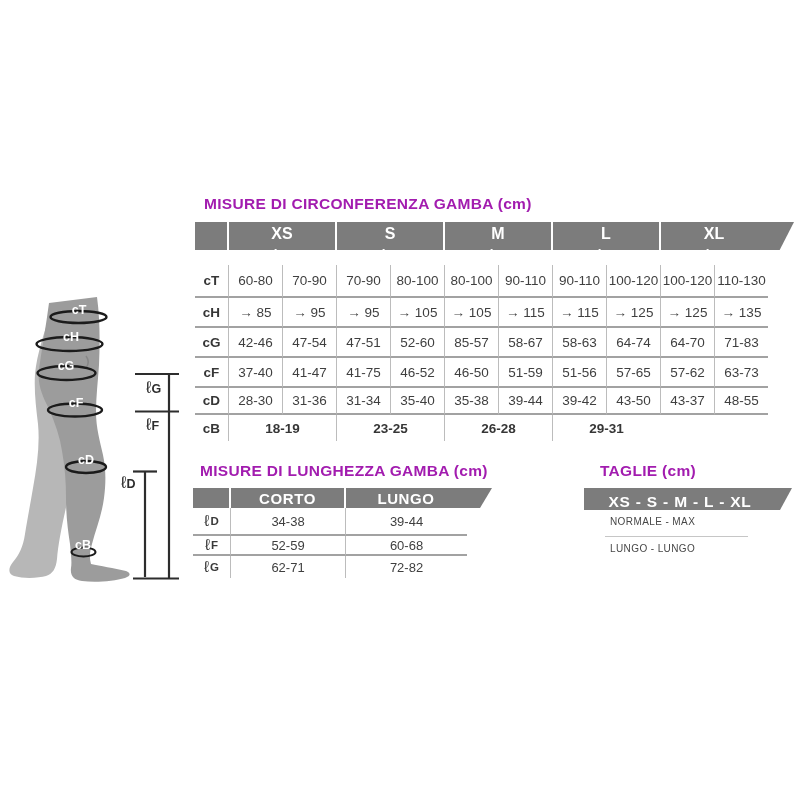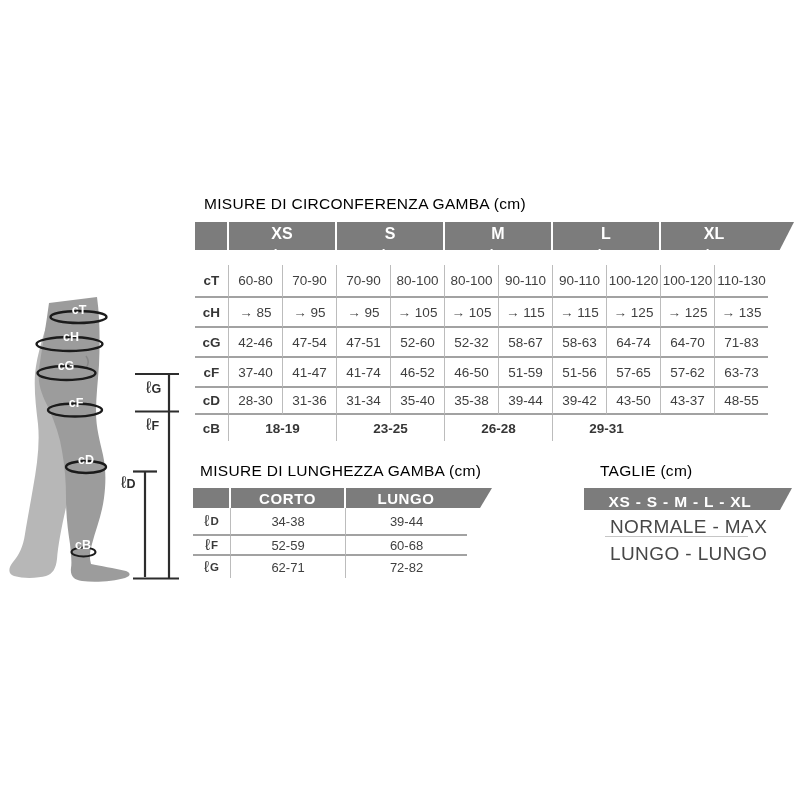--- a/index.html
+++ b/index.html
@@ -1,21 +1,21 @@
 <!DOCTYPE html>
 <html><head>
 <meta charset="utf-8">
 <style>
   html,body{margin:0;padding:0;}
   body{
     width:800px;height:800px;position:relative;background:#ffffff;
     font-family:"Liberation Sans",sans-serif;overflow:hidden;
   }
   .title{
-    position:absolute;font-weight:normal;font-size:15.5px;color:#000000;
+    position:absolute;font-weight:bold;font-size:15.5px;color:#a21caf;
     letter-spacing:.3px;white-space:nowrap;
   }
 
   
   #circ-header{
     position:absolute;left:195px;top:222px;width:599px;height:28px;
     background:#7c7c7c;
     clip-path:polygon(0 0,599px 0,577px 43px,0 43px);
   }
   .hsep{position:absolute;top:0;width:2px;height:43px;background:#ffffff;}
@@ -62,21 +62,21 @@
 
   
   #taglie-band{
     position:absolute;left:584px;top:488px;width:208px;height:28px;
     background:#7c7c7c;
     clip-path:polygon(0 0,208px 0,196px 22px,0 22px);
     display:flex;align-items:center;justify-content:center;
     padding-right:16px;box-sizing:border-box;
     color:#ffffff;font-weight:bold;font-size:15.5px;letter-spacing:.8px;
   }
-  .tline{position:absolute;font-size:19px;color:#474747;letter-spacing:.4px;white-space:nowrap;}
+  .tline{position:absolute;font-size:10px;color:#474747;letter-spacing:.4px;white-space:nowrap;}
   #taglie-divider{position:absolute;left:605px;top:536px;width:143px;height:1px;background:#c6c6c6;}
 
   
   #leg-svg{position:absolute;left:0;top:285px;}
   .band-label{font-size:12.5px;font-weight:bold;fill:#ffffff;}
   .ruler{stroke:#2d2d2d;stroke-width:2.2;}
   .ell-svg{font-size:17px;fill:#2d2d2d;}
   .esub-svg{font-size:12.5px;font-weight:bold;fill:#2d2d2d;}
 </style>
 </head>
@@ -199,30 +199,30 @@
     <div class="cell val vl hb">→ 115</div>
     <div class="cell val vl hb">→ 115</div>
     <div class="cell val vl hb">→ 125</div>
     <div class="cell val vl hb">→ 125</div>
     <div class="cell val vl hb">→ 135</div>
     <div class="cell lbl hb">cG</div>
     <div class="cell val vl hb">42-46</div>
     <div class="cell val vl hb">47-54</div>
     <div class="cell val vl hb">47-51</div>
     <div class="cell val vl hb">52-60</div>
-    <div class="cell val vl hb">52-32</div>
+    <div class="cell val vl hb">85-57</div>
     <div class="cell val vl hb">58-67</div>
     <div class="cell val vl hb">58-63</div>
     <div class="cell val vl hb">64-74</div>
     <div class="cell val vl hb">64-70</div>
     <div class="cell val vl hb">71-83</div>
     <div class="cell lbl hb">cF</div>
     <div class="cell val vl hb">37-40</div>
     <div class="cell val vl hb">41-47</div>
-    <div class="cell val vl hb">41-74</div>
+    <div class="cell val vl hb">41-75</div>
     <div class="cell val vl hb">46-52</div>
     <div class="cell val vl hb">46-50</div>
     <div class="cell val vl hb">51-59</div>
     <div class="cell val vl hb">51-56</div>
     <div class="cell val vl hb">57-65</div>
     <div class="cell val vl hb">57-62</div>
     <div class="cell val vl hb">63-73</div>
     <div class="cell lbl hb">cD</div>
     <div class="cell val vl hb">28-30</div>
     <div class="cell val vl hb">31-36</div>

